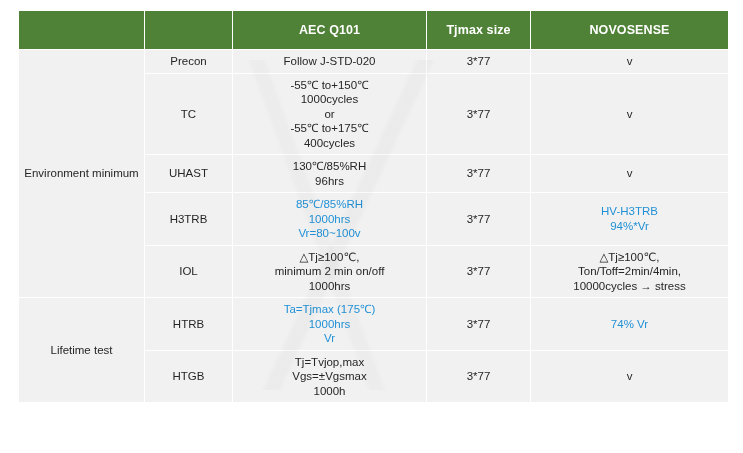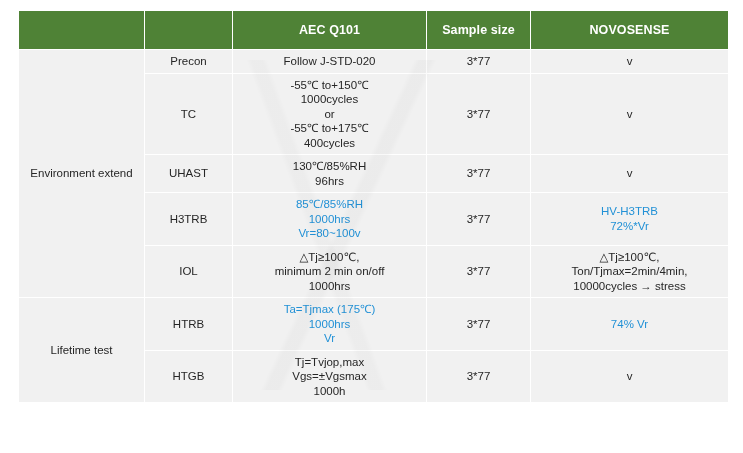--- a/index.html
+++ b/index.html
@@ -90,27 +90,27 @@
         <col class="c1">
         <col class="c2">
         <col class="c3">
         <col class="c4">
     </colgroup>
     <thead>
       <tr>
         <th></th>
         <th></th>
         <th>AEC Q101</th>
-        <th>Sample size</th>
+        <th>Tjmax size</th>
         <th>NOVOSENSE</th>
       </tr>
     </thead>
     <tbody id="tbody">
         <tr>
-          <td class="cat" rowspan="5">Environment extend</td>
+          <td class="cat" rowspan="5">Environment minimum</td>
           <td class="test">Precon</td>
           <td class="aec">
             <span class="cellline">Follow J-STD-020</span>
           </td>
           <td class="sample">3*77</td>
           <td class="nv">
             <span class="cellline">v</span>
           </td>
         </tr>
         <tr>
@@ -141,34 +141,34 @@
         <tr>
           <td class="test alt blue">H3TRB</td>
           <td class="aec alt blue">
             <span class="cellline">85℃/85%RH</span>
             <span class="cellline">1000hrs</span>
             <span class="cellline">Vr=80~100v</span>
           </td>
           <td class="sample alt blue">3*77</td>
           <td class="nv alt blue">
             <span class="cellline">HV-H3TRB</span>
-            <span class="cellline">72%*Vr</span>
+            <span class="cellline">94%*Vr</span>
           </td>
         </tr>
         <tr>
           <td class="test">IOL</td>
           <td class="aec">
             <span class="cellline">△Tj≥100℃,</span>
             <span class="cellline">minimum 2 min on/off</span>
             <span class="cellline">1000hrs</span>
           </td>
           <td class="sample">3*77</td>
           <td class="nv">
             <span class="cellline">△Tj≥100℃,</span>
-            <span class="cellline">Ton/Tjmax=2min/4min,</span>
+            <span class="cellline">Ton/Toff=2min/4min,</span>
             <span class="cellline">10000cycles → stress</span>
           </td>
         </tr>
         <tr>
           <td class="cat" rowspan="2">Lifetime test</td>
           <td class="test alt blue">HTRB</td>
           <td class="aec alt blue">
             <span class="cellline">Ta=Tjmax (175℃)</span>
             <span class="cellline">1000hrs</span>
             <span class="cellline">Vr</span>

